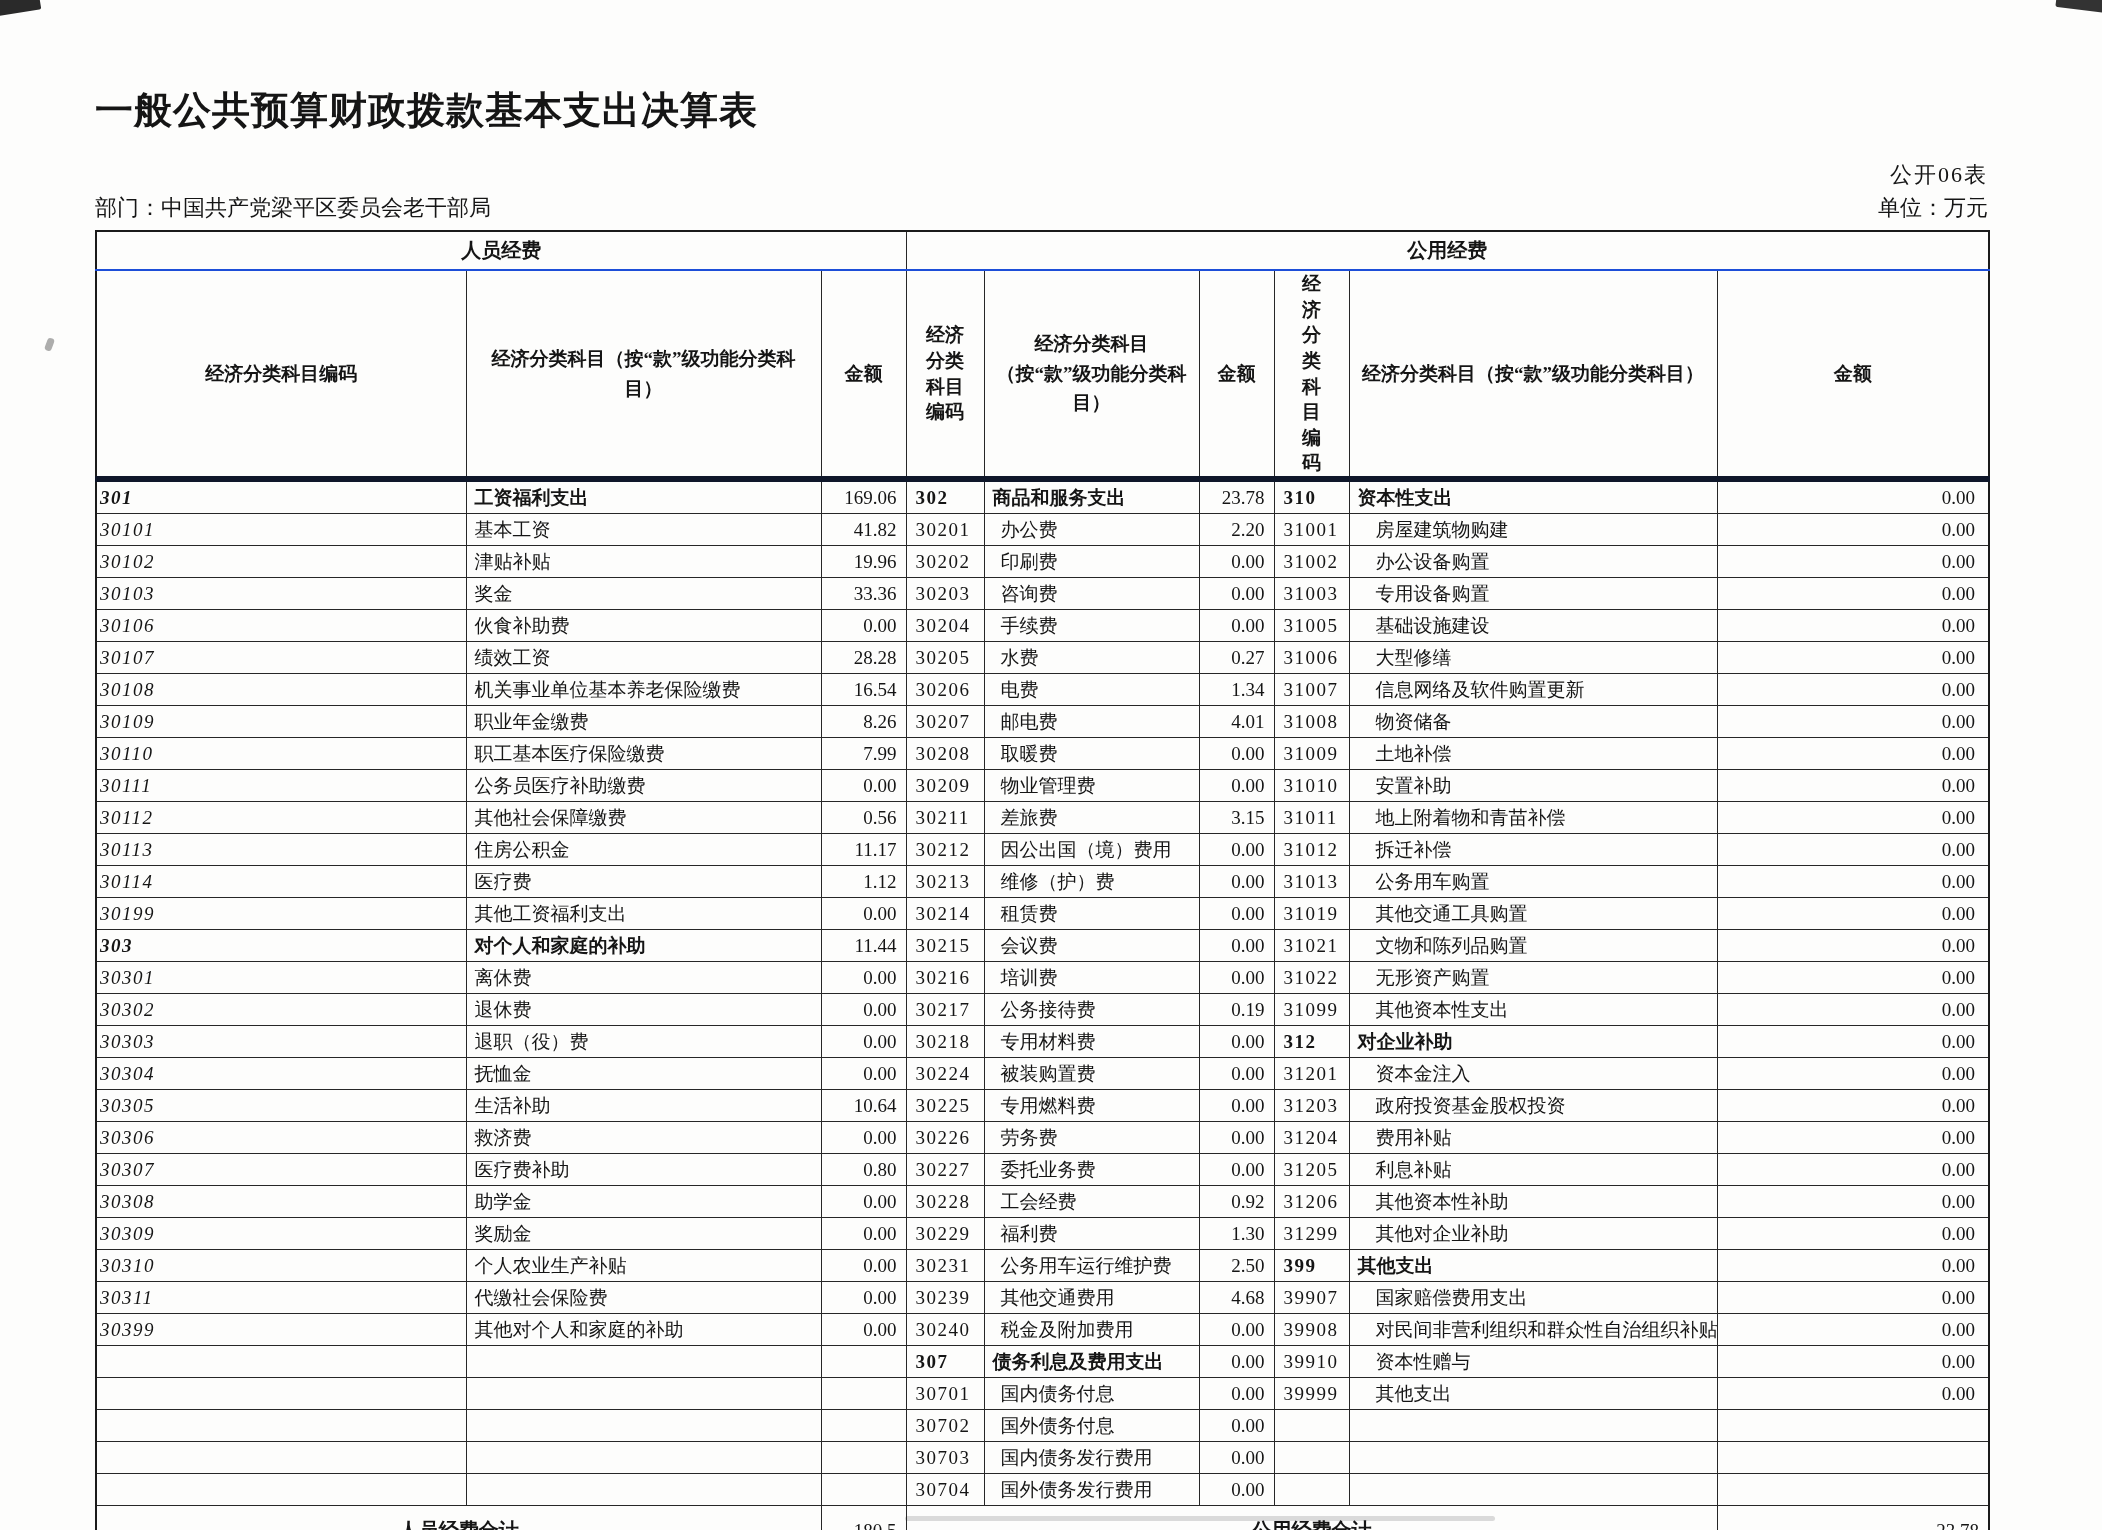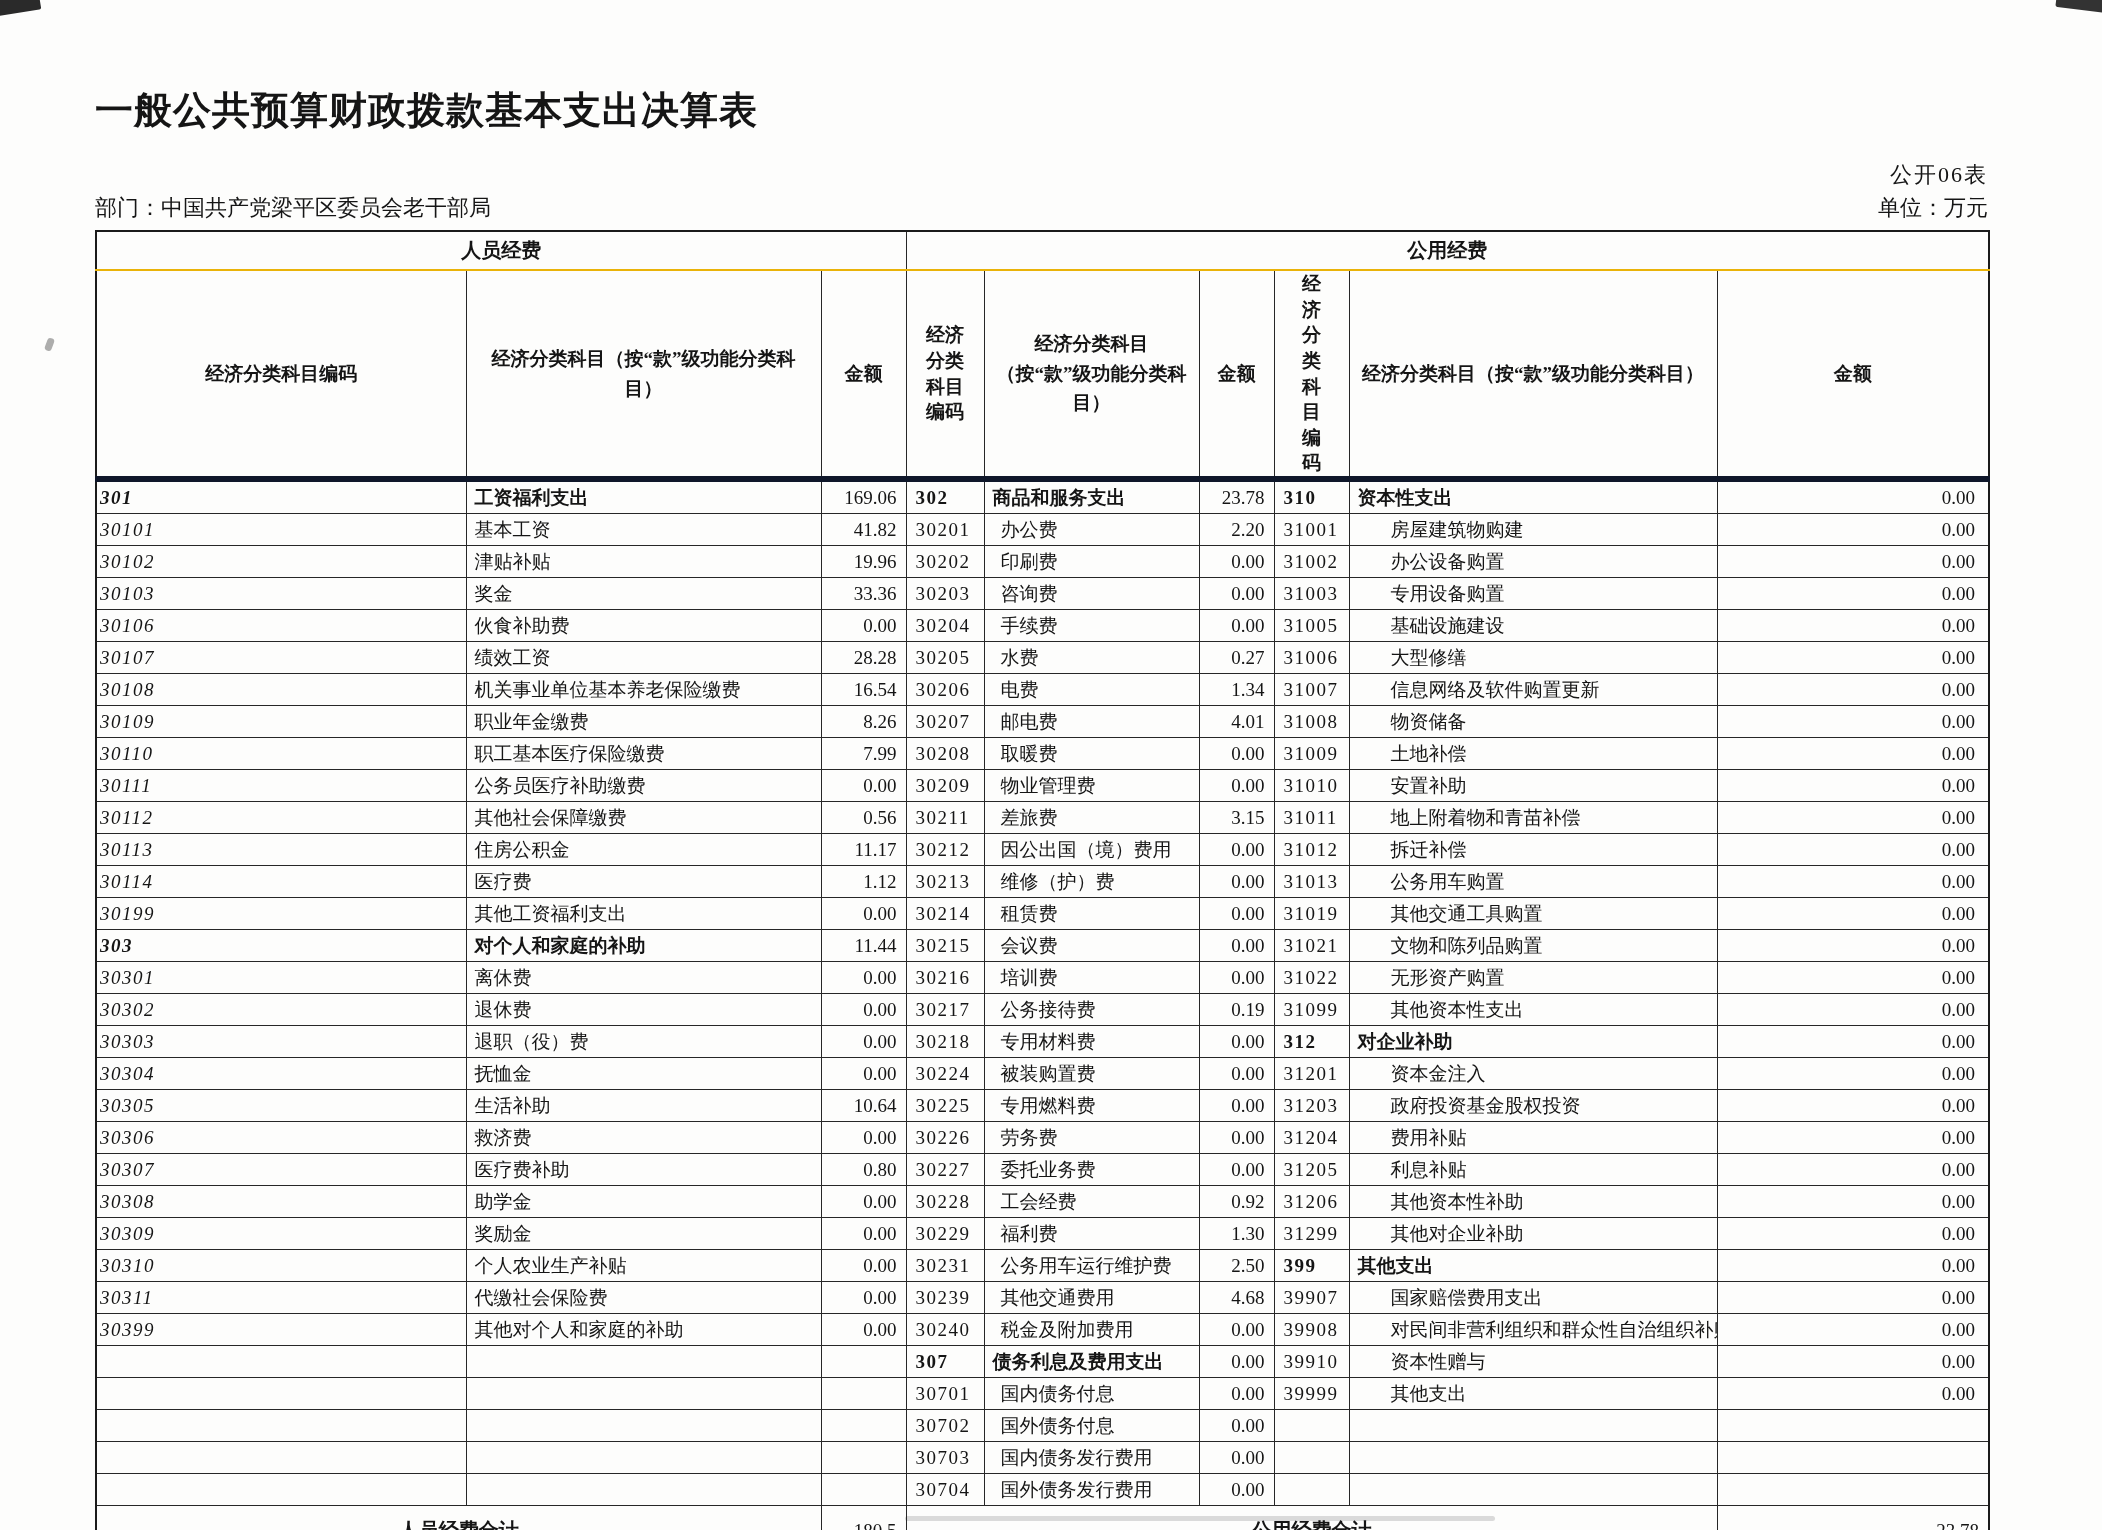--- a/index.html
+++ b/index.html
@@ -29,35 +29,35 @@
     table-layout: fixed;
     border-collapse: collapse;
     border: 2px solid #1b1b1b;
   }
   table.fin th, table.fin td {
     border: 1px solid #272727;
     font-size: 19px;
     overflow: hidden;
     white-space: nowrap;
   }
-  tr.group-row th { height: 35px; font-size: 20px; font-weight: bold; border-bottom: 2px solid #eab308; }
+  tr.group-row th { height: 35px; font-size: 20px; font-weight: bold; border-bottom: 2px solid #1d4ed8; }
   tr.head-row th { height: 100px; font-weight: bold; text-align: center; vertical-align: middle; border-bottom: 6px solid #0f172a; white-space: normal; }
   th.h-sub { line-height: 1.55; padding: 0 8px; }
   th.h-sub-wide { font-size: 17.5px; white-space: nowrap; padding: 0 4px; }
   th.h-code-v { padding: 0 19px; line-height: 1.35; font-size: 18px; word-break: break-all; }
 
   tbody td { height: 29px; }
   tbody td.code { text-align: left; padding-left: 9px; letter-spacing: 1.5px; }
   tbody td:first-child.code { padding-left: 3px; font-style: italic; }
   tbody td.code.cat { font-weight: bold; }
   tbody td.name { text-align: left; padding-left: 8px; }
   tbody td.name.cat { font-weight: bold; }
   tbody td:nth-child(2).name.sub { }
   tbody td:nth-child(5).name.sub { padding-left: 16px; }
-  tbody td:nth-child(8).name.sub { padding-left: 41px; }
+  tbody td:nth-child(8).name.sub { padding-left: 26px; }
   td.amt { text-align: right; padding-right: 9px; }
   tbody td:nth-child(9).amt { padding-right: 13px; }
 
   tfoot td { height: 47px; border-top: 2px solid #1b1b1b; }
   tfoot td.total-label { text-align: center; font-weight: bold; font-size: 20px; }
   tfoot td.amt { font-size: 19px; }
 
   
   .artifact { position: absolute; pointer-events: none; }
   .artifact-tl { left: -6px; top: -7px; width: 46px; height: 20px; background: #2a2a2a; transform: rotate(-9deg); border-radius: 2px; }

